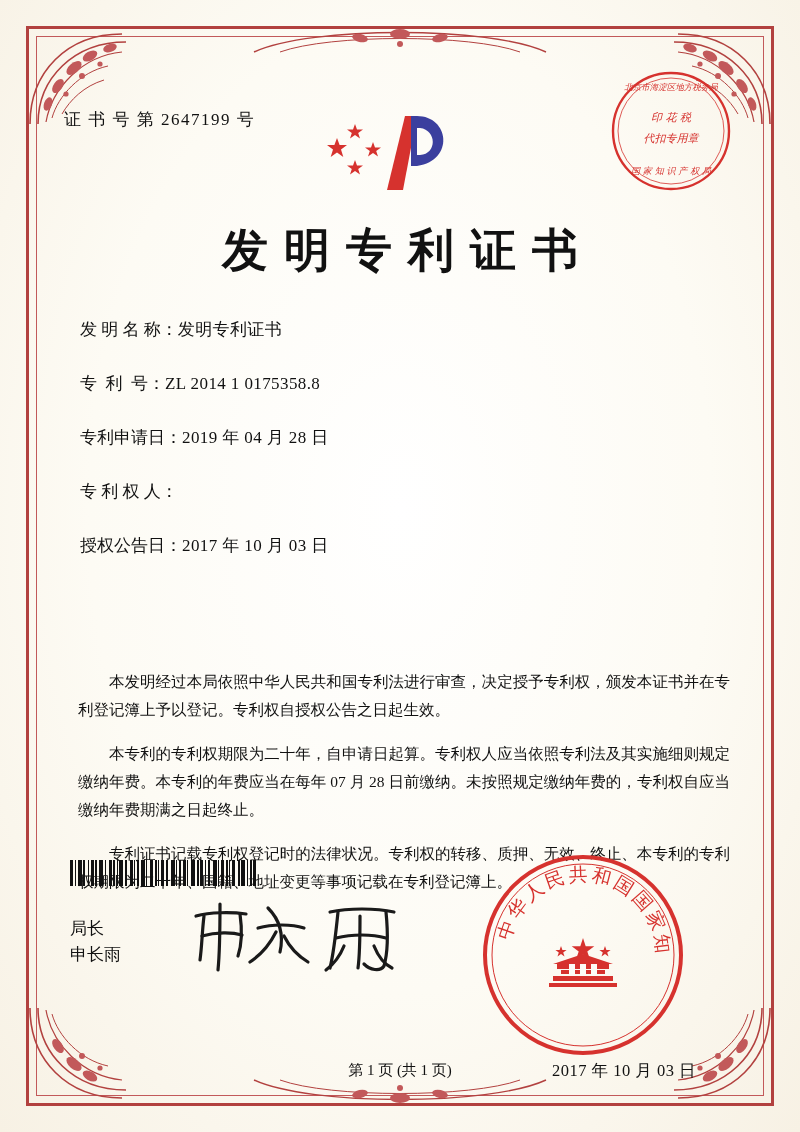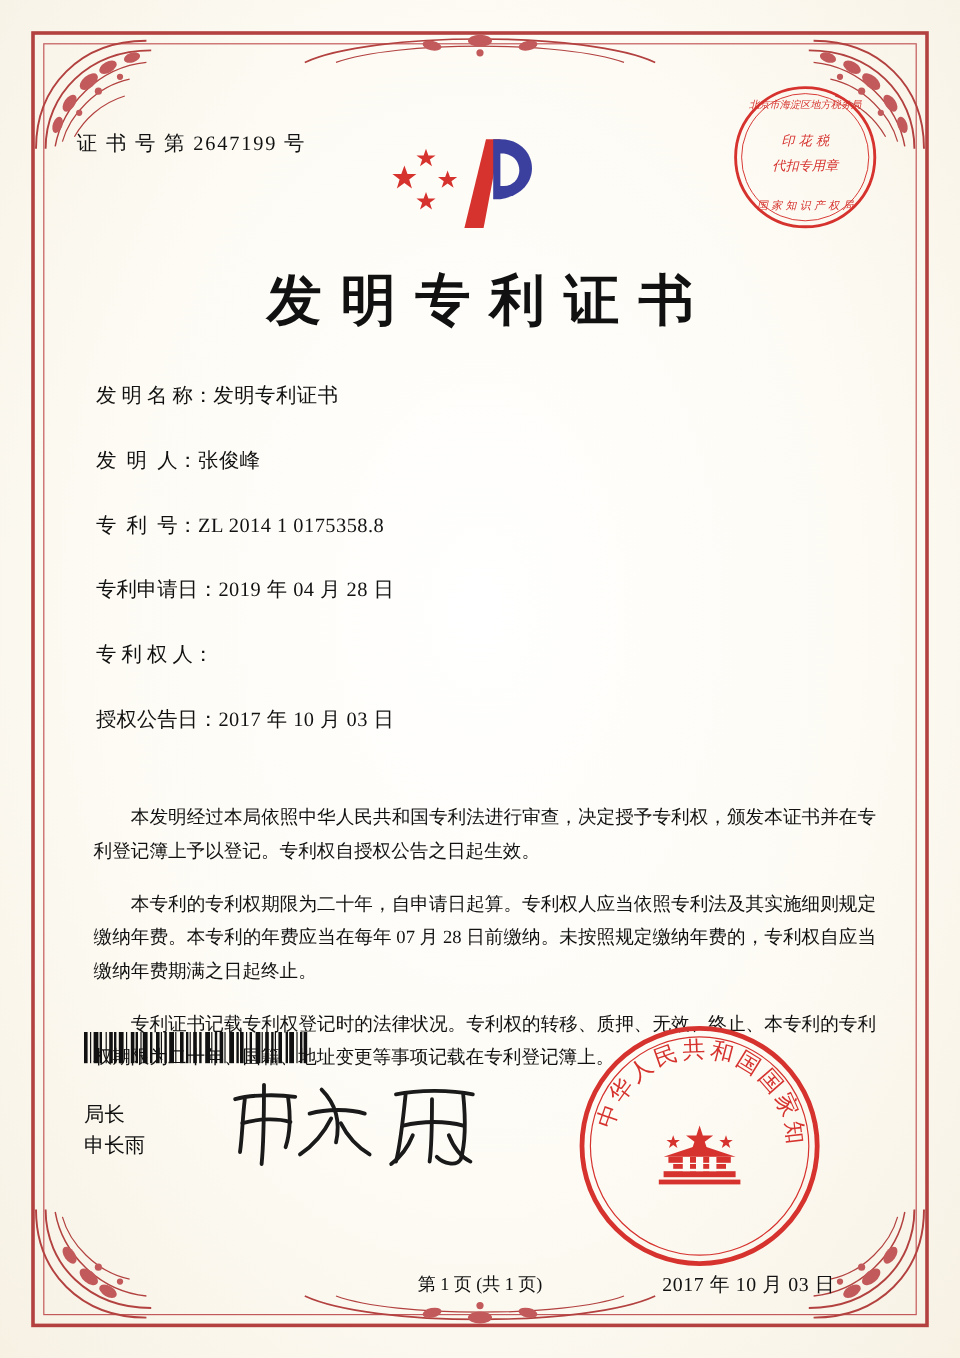--- a/index.html
+++ b/index.html
@@ -347,24 +347,20 @@
         </g>
       </svg>
     </div>
 
     <div class="title">发明专利证书</div>
 
     <div class="fields">
       <div class="field">
         <span class="field-label">发 明 名 称：</span>
         <span class="field-value">发明专利证书</span>
-      </div>
-      <div class="field">
-        <span class="field-label">发  明  人：</span>
-        <span class="field-value">张俊峰</span>
       </div>
       <div class="field">
         <span class="field-label">专  利  号：</span>
         <span class="field-value">ZL 2014 1 0175358.8</span>
       </div>
       <div class="field">
         <span class="field-label">专利申请日：</span>
         <span class="field-value">2019 年 04 月 28 日</span>
       </div>
       <div class="field">

